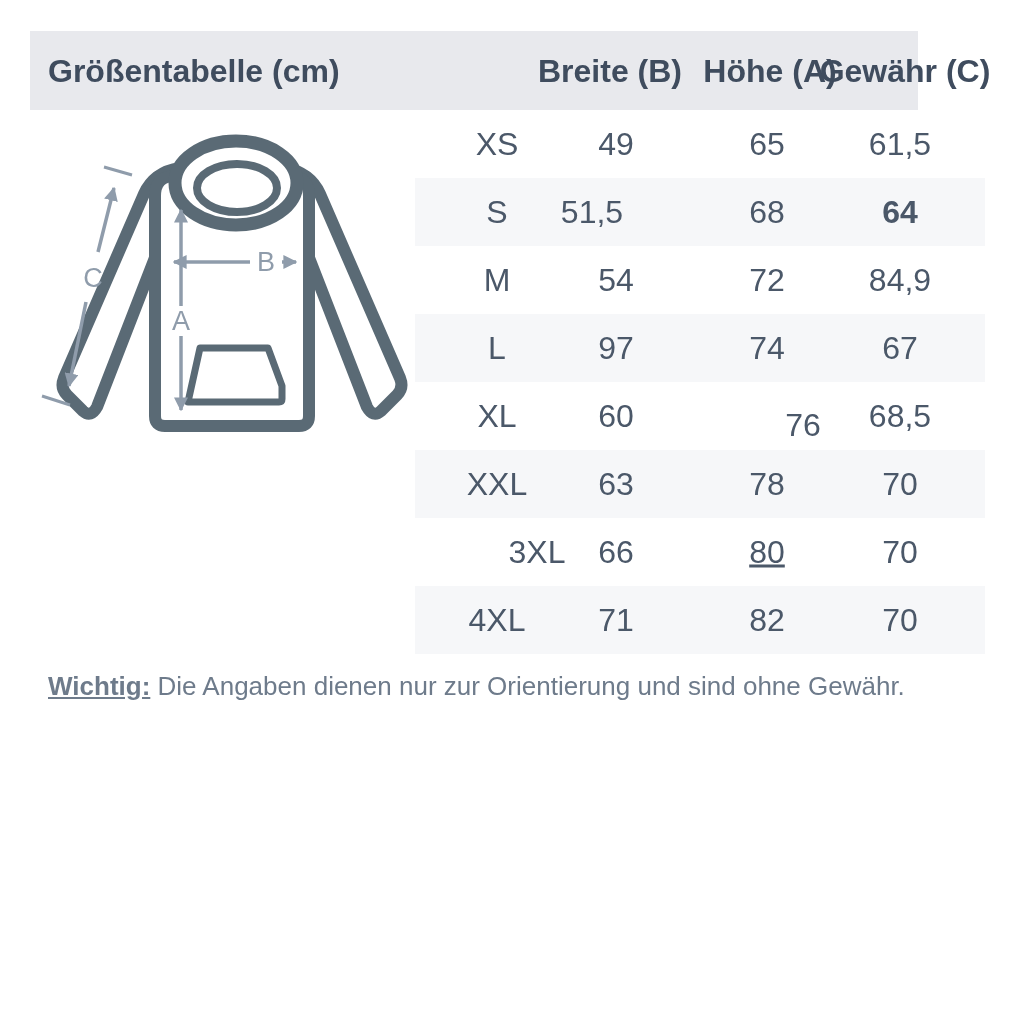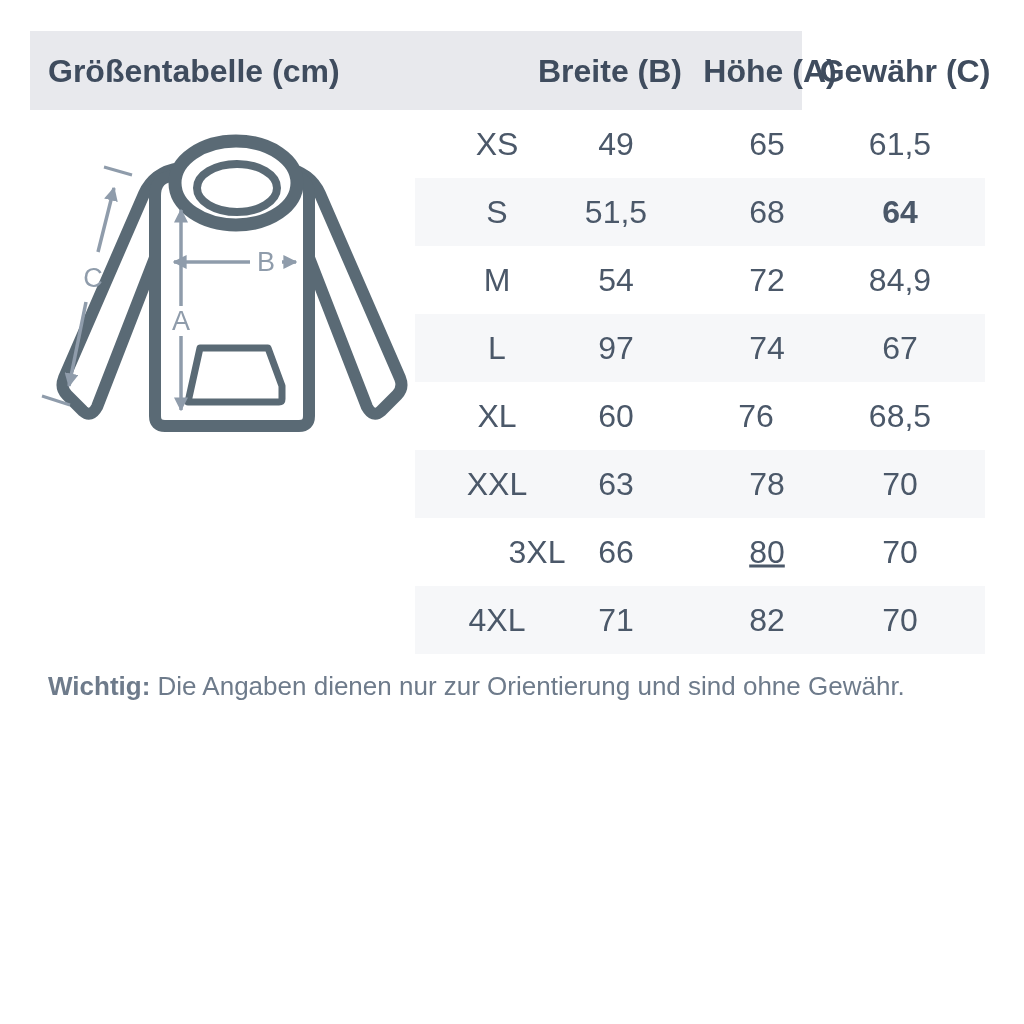--- a/index.html
+++ b/index.html
@@ -14,21 +14,21 @@
   }
   *{box-sizing:border-box;}
   html,body{margin:0;padding:0;}
   body{
     width:1024px;height:1024px;
     background:var(--page-bg);
     font-family:"Liberation Sans",sans-serif;
     position:relative;overflow:hidden;
   }
   .header-band{
-    position:absolute;left:30px;top:31px;width:772px;height:79px;
+    position:absolute;left:30px;top:31px;width:888px;height:79px;
     background:var(--header-bg);
     text-align:right;
   }
   .title{
     position:absolute;left:18px;top:50%;transform:translateY(-50%);
     font-weight:bold;font-size:32px;color:var(--header-text);white-space:nowrap;
   }
   .col{
     position:absolute;top:50%;transform:translate(-50%,-50%);
     font-weight:bold;font-size:32px;color:var(--header-text);white-space:nowrap;
@@ -48,21 +48,21 @@
   }
   .diagram{position:absolute;left:40px;top:130px;width:400px;height:340px;}
   .diagram text{
     font-family:"Liberation Sans",sans-serif;
     font-size:27px;fill:var(--arrow);
   }
   .note{
     position:absolute;left:48px;top:664px;width:930px;margin:0;
     font-size:26px;line-height:44px;color:var(--footer-text);
   }
-  .note strong{font-weight:bold;}
+  .note strong{font-weight:bold;text-decoration:underline;}
 </style>
 </head>
 <body>
 
 <div class="header-band">
   <span class="title">Größentabelle (cm)</span>
   <span class="col col-b">Breite (B)</span>
   <span class="col col-a">Höhe (A)</span>
   <span class="col col-c">Gewähr (C)</span>
 </div>
@@ -70,41 +70,41 @@
 <div class="rows">
     <div class="trow">
       <span class="cell" style="left: 497px;">XS</span>
       <span class="cell" style="left: 616px;">49</span>
       <span class="cell" style="left: 767px;">65</span>
       <span class="cell" style="left: 900px;">61,5</span>
     </div>
     <div class="trow">
       <div class="stripe"></div>
       <span class="cell" style="left: 497px;">S</span>
-      <span class="cell" style="left: 616px;">51,5</span>
+      <span class="cell" style="left: 592px;">51,5</span>
       <span class="cell" style="left: 767px;">68</span>
       <span class="cell" style="left: 900px; font-weight: bold;">64</span>
     </div>
     <div class="trow">
       <span class="cell" style="left: 497px;">M</span>
       <span class="cell" style="left: 616px;">54</span>
       <span class="cell" style="left: 767px;">72</span>
       <span class="cell" style="left: 900px;">84,9</span>
     </div>
     <div class="trow">
       <div class="stripe"></div>
       <span class="cell" style="left: 497px;">L</span>
       <span class="cell" style="left: 616px;">97</span>
       <span class="cell" style="left: 767px;">74</span>
       <span class="cell" style="left: 900px;">67</span>
     </div>
     <div class="trow">
       <span class="cell" style="left: 497px;">XL</span>
       <span class="cell" style="left: 616px;">60</span>
-      <span class="cell" style="left: 756px;">76</span>
+      <span class="cell" style="left: 803px; margin-top: 9px;">76</span>
       <span class="cell" style="left: 900px;">68,5</span>
     </div>
     <div class="trow">
       <div class="stripe"></div>
       <span class="cell" style="left: 497px;">XXL</span>
       <span class="cell" style="left: 616px;">63</span>
       <span class="cell" style="left: 767px;">78</span>
       <span class="cell" style="left: 900px;">70</span>
     </div>
     <div class="trow">

